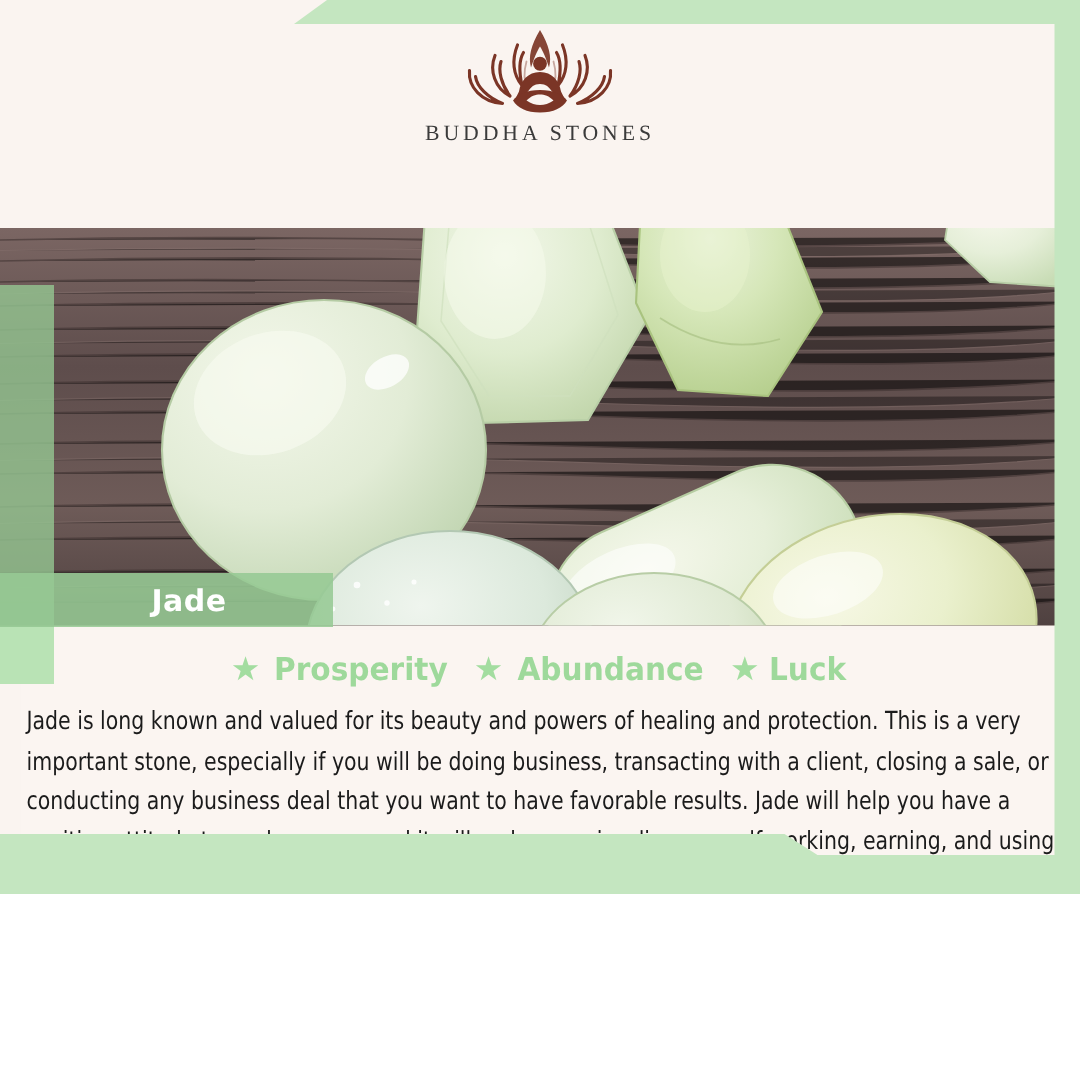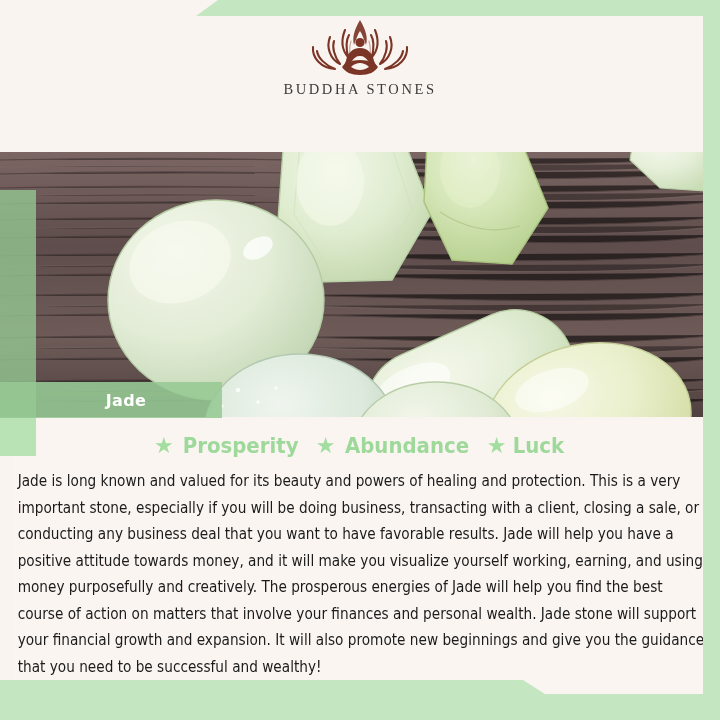--- a/index.html
+++ b/index.html
@@ -7,21 +7,21 @@
     padding: 0;
     background: #ffffff;
   }
   body {
     font-family: "Liberation Sans", sans-serif;
   }
 
   #page {
     position: relative;
     width: 720px;
-    height: 720px;
+    height: 596px;
     overflow: hidden;
     background: #faf4f0;
   }
 
   
   .green-top {
     position: absolute;
     top: 0;
     left: 196px;
     width: 524px;
@@ -145,21 +145,21 @@
     height: 36px;
     background: rgba(150, 201, 148, 0.88);
     display: flex;
     align-items: center;
     justify-content: center;
     z-index: 5;
   }
   .jade-bar span {
     font-family: "DejaVu Sans", sans-serif;
     font-weight: bold;
-    font-size: 16px;
+    font-size: 20px;
     color: #ffffff;
     letter-spacing: 0.3px;
     padding-left: 30px;
   }
 
   
   .content {
     position: absolute;
     left: 14px;
     top: 420px;

